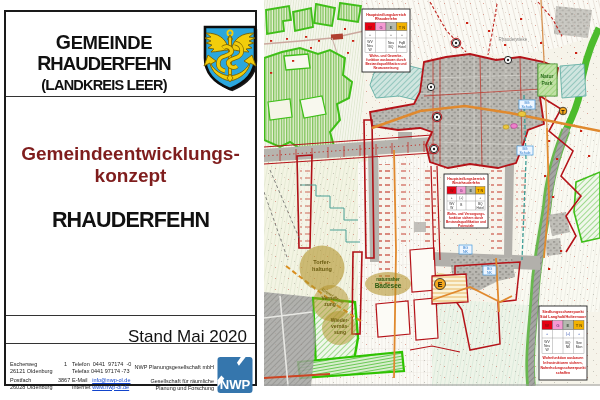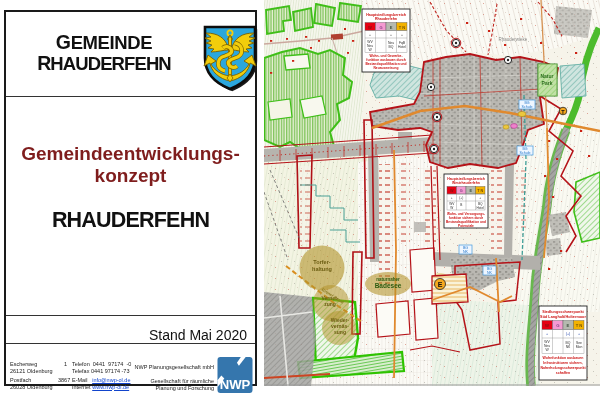--- a/index.html
+++ b/index.html
@@ -10,20 +10,21 @@
 </head>
 <body>
 
 <div class="abs" style="left:4px;top:10px;width:249px;height:372px;border:2px solid #1a1a1a;background:#ffffff;">
 
   <div class="abs" style="left:0;top:8px;width:100%;height:76px;border-bottom:1px solid #333;">
 
     <div class="abs" style="left:0px;top:12px;width:196px;text-align:center;color:#111;font-weight:bold;">
       <div style="font-size:18.5px;line-height:20px;letter-spacing:-0.4px;"><span style="font-size:19.5px;">G</span>EMEINDE</div>
       <div style="font-size:18.5px;line-height:21px;letter-spacing:-0.9px;"><span style="font-size:19.5px;">R</span>HAUDERFEHN</div>
+      <div style="font-size:14.5px;line-height:21px;letter-spacing:-0.8px;">(<span style="font-size:15.5px;">L</span>ANDKREIS <span style="font-size:15.5px;">L</span>EER)</div>
     </div>
 
     <svg class="abs" style="left:194px;top:2px;" width="60" height="72" viewBox="0 0 60 72">
 
       <path d="M5,5 h50 v31 q0,21 -25,31 q-25,-10 -25,-31 z" fill="#1a1a1a" transform="translate(2.2,2.2)"></path>
 
       <path d="M5,5 h50 v31 q0,21 -25,31 q-25,-10 -25,-31 z" fill="#2ba7de" stroke="#0d0d0d" stroke-width="2.6"></path>
 
       <path d="M28,25 C25,16 18,11 6,11 L11,15 L5,16 L11,19 L6,21 L12,23 L8,26 L14,27 L11,30 C17,30 24,28 28,28 Z" fill="#f2cd0c" stroke="#7a6000" stroke-width="0.9" stroke-linejoin="round"></path>
 
@@ -45,21 +46,21 @@
   </div>
 
   <div class="abs" style="left:0;top:77px;width:100%;height:226px;border-bottom:1px solid #333;">
 
     <div class="abs" style="left:0;top:54px;width:100%;text-align:center;font-weight:bold;font-size:19px;line-height:22px;color:#7f1d1d;">Gemeindeentwicklungs-<br>konzept</div>
 
     <div class="abs" style="left:0;top:119px;width:100%;text-align:center;font-weight:bold;font-size:21.5px;letter-spacing:-0.8px;color:#111;">RHAUDERFEHN</div>
   </div>
 
   <div class="abs" style="left:0;top:304px;width:100%;height:27px;border-bottom:1px solid #333;">
-    <div class="abs" style="right:8px;top:11px;font-size:14px;color:#111;">Stand Mai 2020</div>
+    <div class="abs" style="right:8px;top:11px;font-size:17px;color:#111;">Stand Mai 2020</div>
   </div>
 
   <div class="abs" style="left:0;top:344px;width:100%;height:41px;font-size:5.5px;color:#222;">
     <div class="abs" style="left:4px;top:5px;line-height:6.5px;">Escherweg<br>26121 Oldenburg</div>
     <div class="abs" style="left:58px;top:5px;">1</div>
     <div class="abs" style="left:66px;top:5px;line-height:6.5px;">Telefon&nbsp; 0441&nbsp; 97174&nbsp; -0<br>Telefax 0441 97174 -73</div>
     <div class="abs" style="left:4px;top:21px;line-height:6.5px;">Postfach<br>26028 Oldenburg</div>
     <div class="abs" style="left:52px;top:21px;">3867</div>
     <div class="abs" style="left:66px;top:21px;line-height:6.5px;">E-Mail&nbsp;&nbsp; <span style="color:#1144cc;text-decoration:underline;">info@nwp-ol.de</span><br>Internet <span style="color:#1144cc;text-decoration:underline;">www.nwp-ol.de</span></div>
     <div class="abs" style="left:128px;top:8px;width:80px;text-align:right;line-height:6.5px;white-space:nowrap;">NWP Planungsgesellschaft mbH</div>

